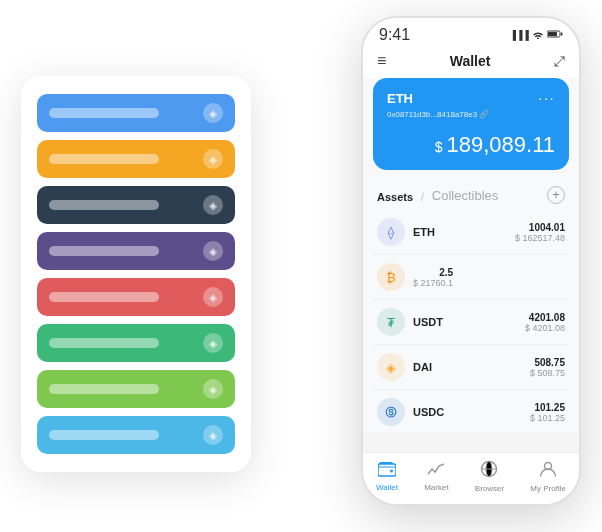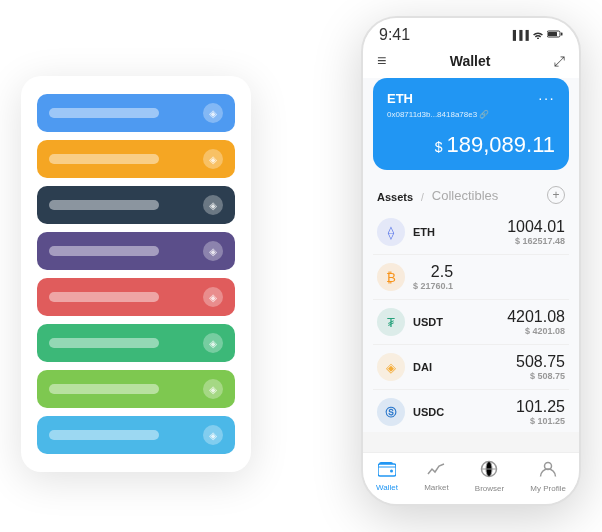--- a/index.html
+++ b/index.html
@@ -184,28 +184,27 @@
       flex-shrink: 0;
     }
     .token-name {
       font-size: 11px;
       font-weight: 600;
       color: #222;
       flex: 1;
     }
     .token-amounts { text-align: right; }
     .token-amount-main {
-      font-size: 16px;
-      font-weight: 400;
+      font-size: 10px;
+      font-weight: 700;
       color: #222;
     }
     .token-amount-usd {
       font-size: 9px;
       color: #999;
-      font-weight: bold;
     }
 
     
     .phone-nav {
       position: absolute;
       bottom: 0;
       width: 100%;
       height: 52px;
       background: #fff;
       border-top: 1px solid #eee;

